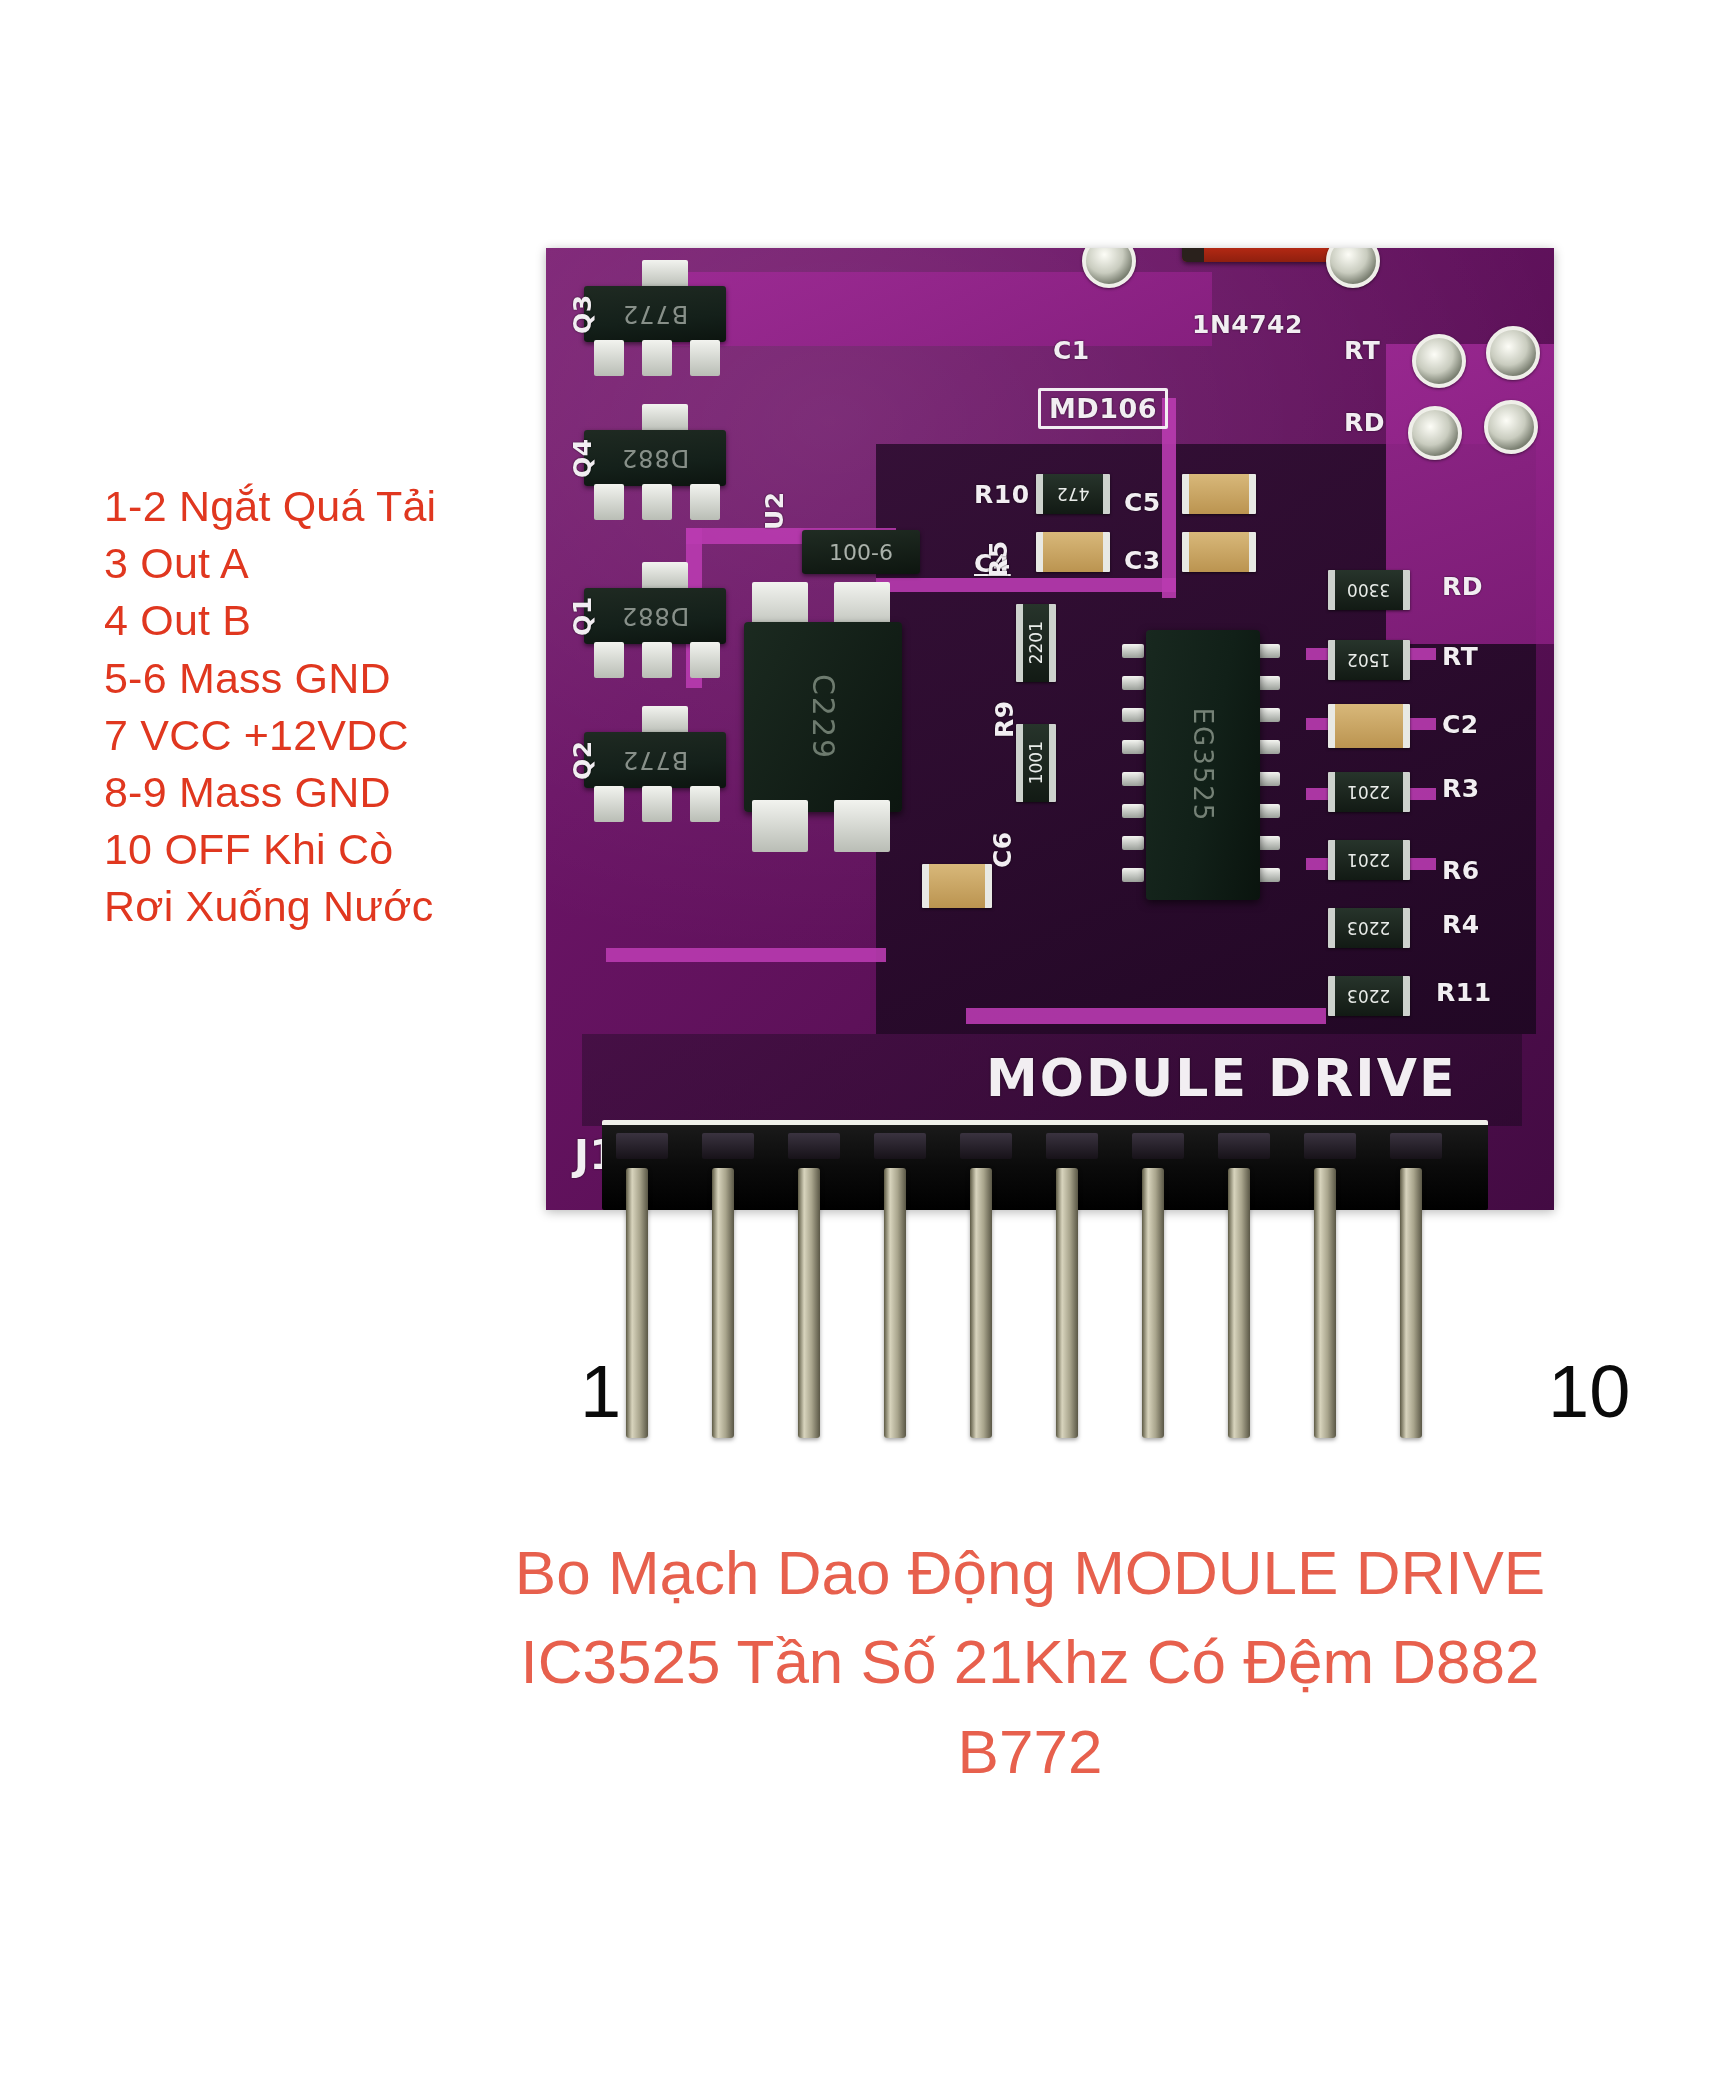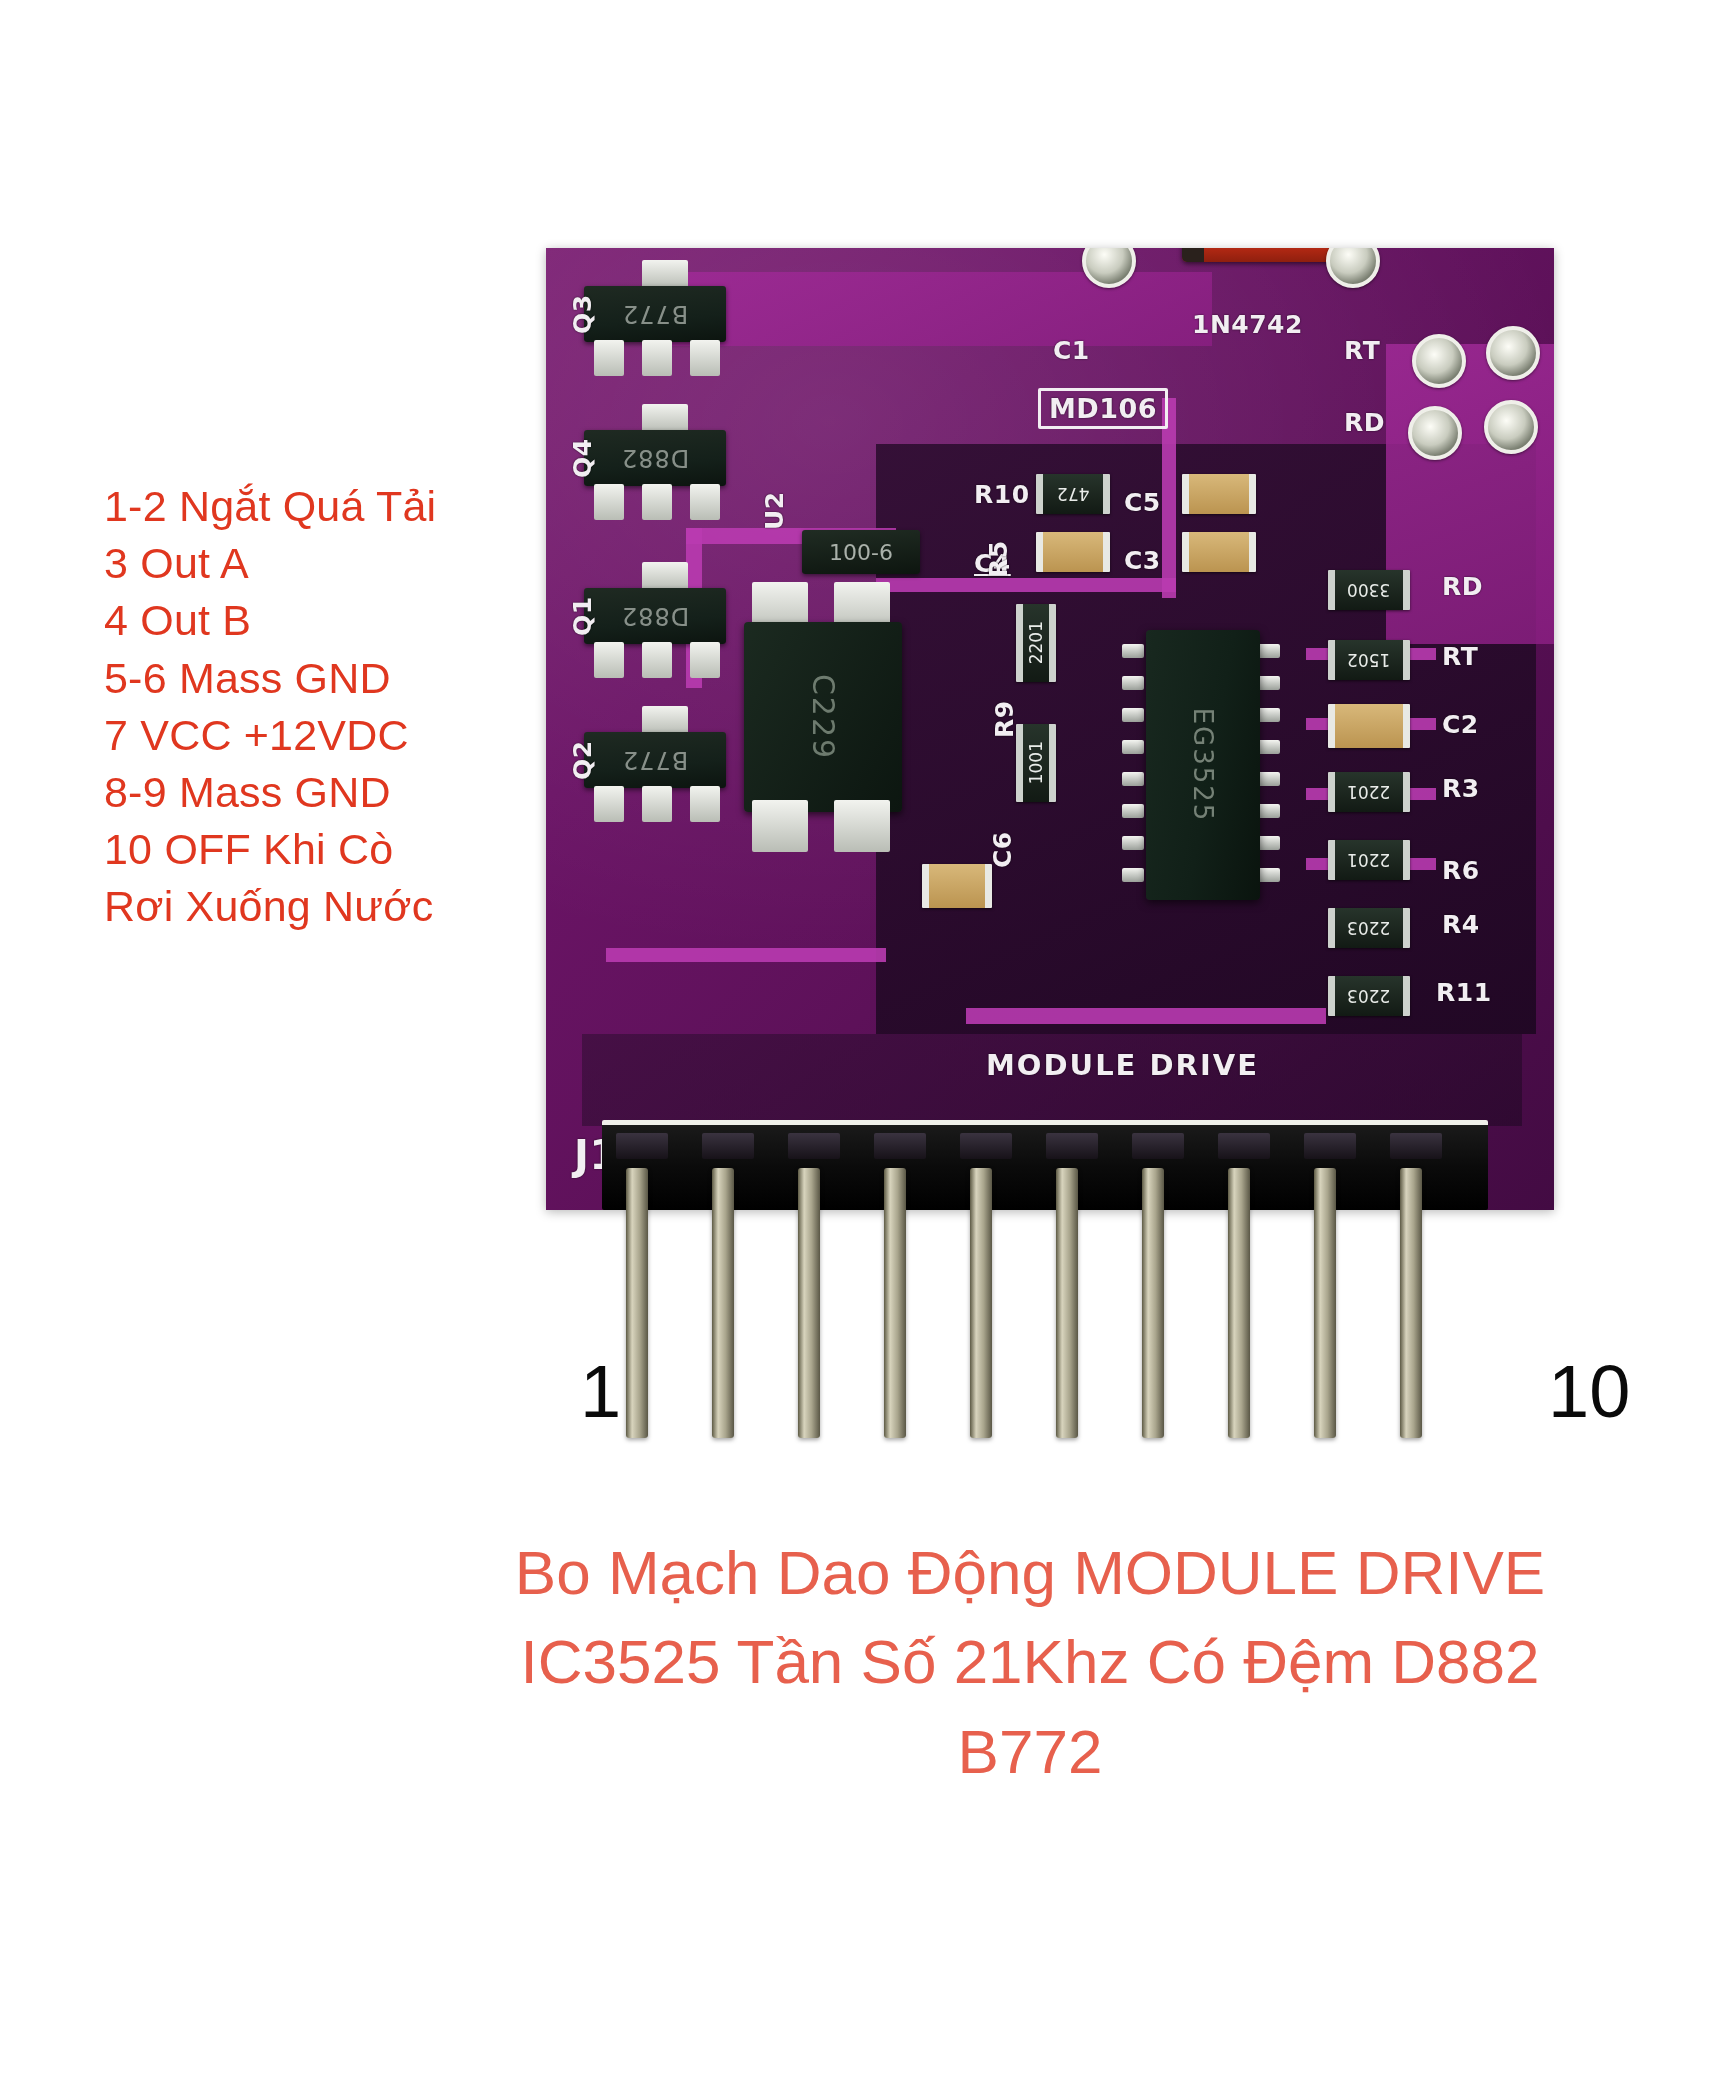--- a/index.html
+++ b/index.html
@@ -90,21 +90,21 @@
     position: absolute;
     color: #f2eef2;
     font-family: "DejaVu Sans", sans-serif;
     font-size: 25px;
     font-weight: 700;
     letter-spacing: 0.5px;
     text-shadow: 0 0 2px rgba(0,0,0,0.75);
     white-space: nowrap;
   }
   .silk.rot { transform: rotate(-90deg); transform-origin: left top; }
-  .silk.big { font-size: 29px; letter-spacing: 2px; font-weight: 700; }
+  .silk.big { font-size: 52px; letter-spacing: 2px; font-weight: 700; }
   .silk.box {
     border: 3px solid #f2eef2;
     padding: 2px 8px;
     font-size: 27px;
     border-radius: 2px;
   }
 
   
   .smd {
     position: absolute;

